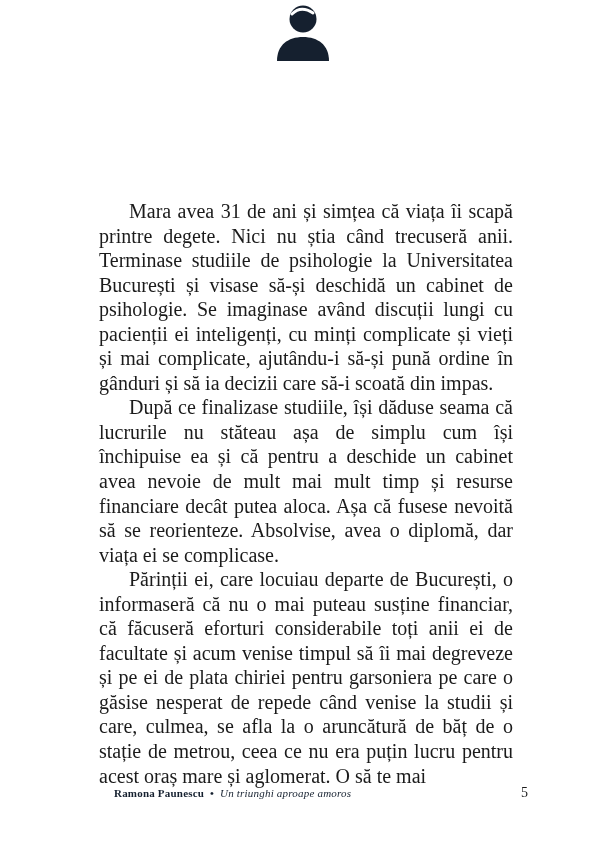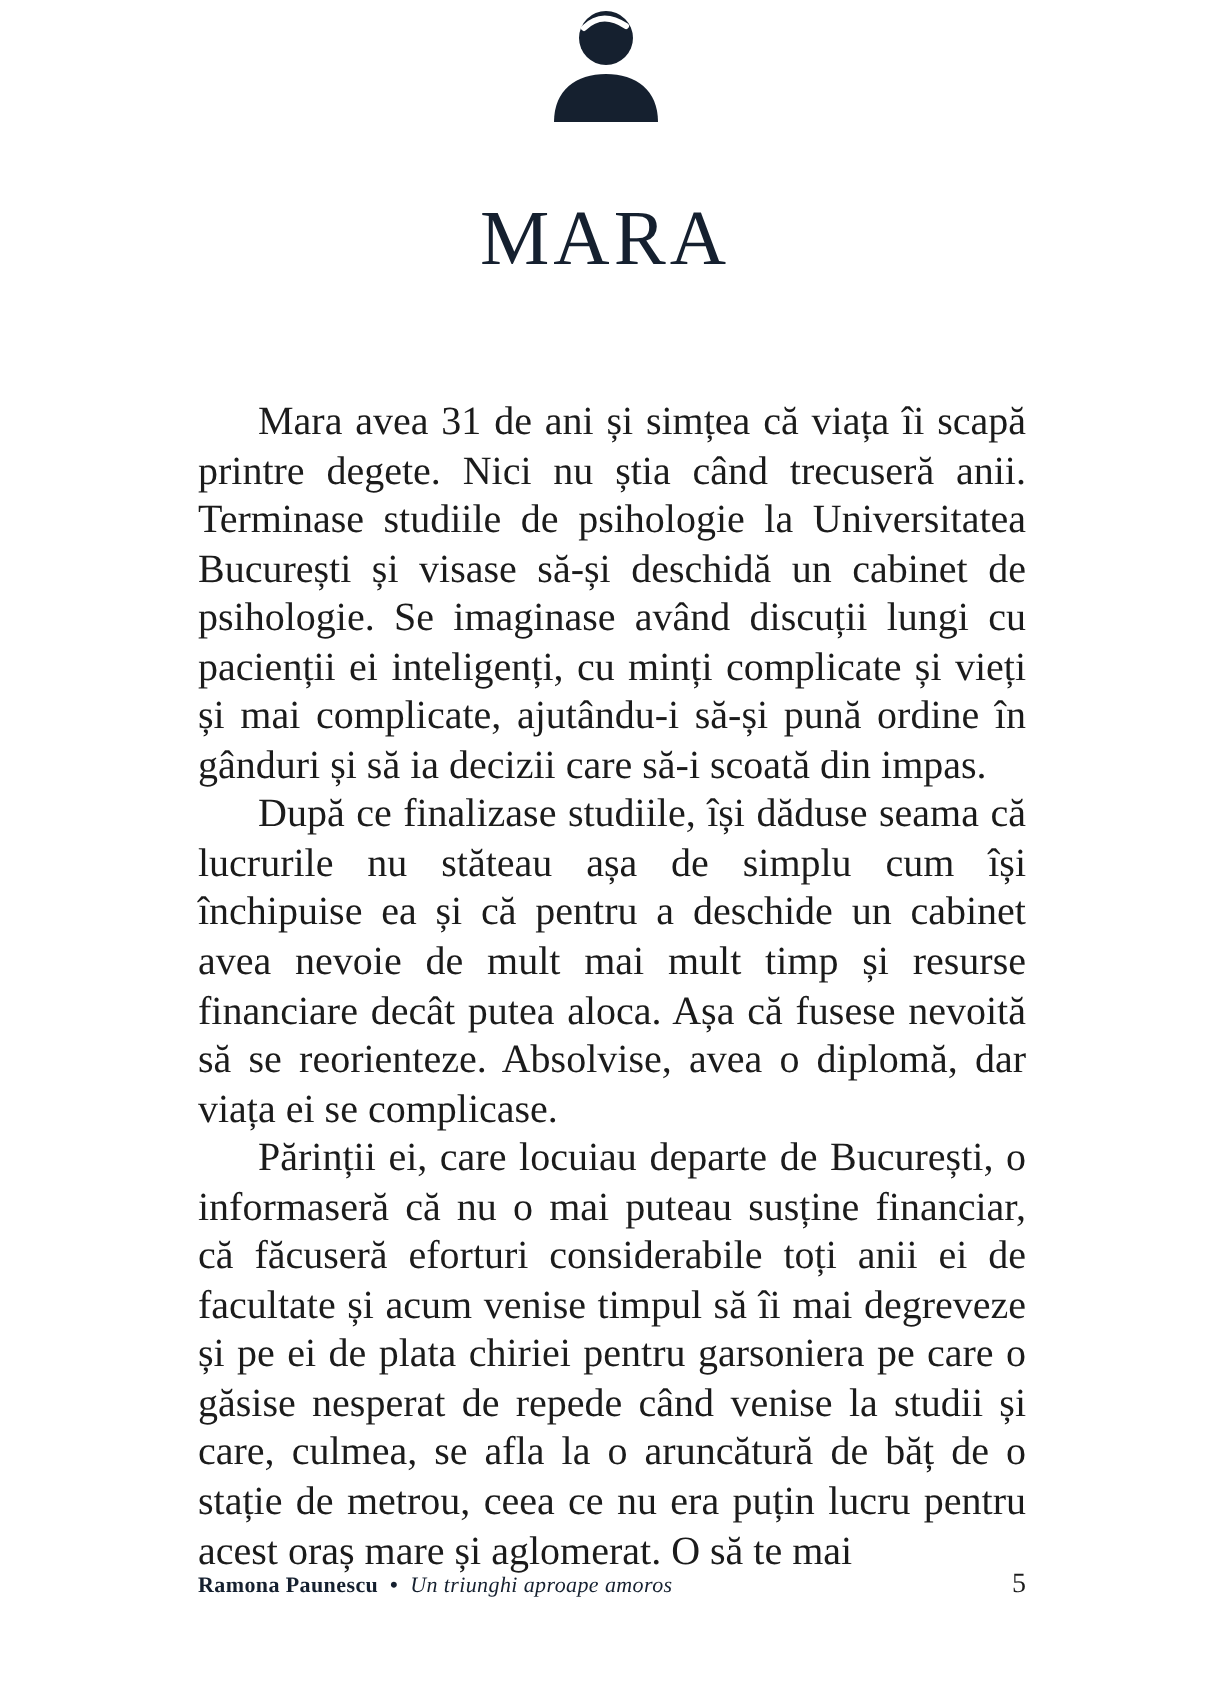--- a/index.html
+++ b/index.html
@@ -49,21 +49,21 @@
     text-align: justify;
     color: #1b1b1b;
   }
   .body-text p {
     margin: 0;
     padding: 0;
     text-indent: 30px;
   }
   .footer {
     position: absolute;
-    left: 99px;
+    left: 114px;
     width: 414px;
     top: 785px;
     display: flex;
     justify-content: space-between;
     align-items: baseline;
   }
   .footer-left {
     font-size: 11px;
     color: #15202f;
     letter-spacing: 0.2px;
@@ -89,21 +89,20 @@
 <div class="page">
 
   <div class="avatar">
     <svg width="62" height="58" viewBox="0 0 62 58" aria-hidden="true">
       <circle cx="31" cy="16" r="13.5" fill="#15202f"></circle>
       <path d="M20 11 Q29 2 41 10" stroke="#ffffff" stroke-width="3" fill="none" stroke-linecap="round"></path>
       <path d="M5 58 C5 42 16 34 31 34 C46 34 57 42 57 58 Z" fill="#15202f"></path>
     </svg>
   </div>
 
-  <h1 class="chapter-title">MARA</h1>
 
   <div class="body-text">
     <p>Mara avea 31 de ani și simțea că viața îi scapă printre degete. Nici nu știa când trecuseră anii. Terminase studiile de psihologie la Universitatea București și visase să-și deschidă un cabinet de psihologie. Se imaginase având discuții lungi cu pacienții ei inteligenți, cu minți complicate și vieți și mai complicate, ajutându-i să-și pună ordine în gânduri și să ia decizii care să-i scoată din impas.</p>
     <p>După ce finalizase studiile, își dăduse seama că lucrurile nu stăteau așa de simplu cum își închipuise ea și că pentru a deschide un cabinet avea nevoie de mult mai mult timp și resurse financiare decât putea aloca. Așa că fusese nevoită să se reorienteze. Absolvise, avea o diplomă, dar viața ei se complicase.</p>
     <p>Părinții ei, care locuiau departe de București, o informaseră că nu o mai puteau susține financiar, că făcuseră eforturi considerabile toți anii ei de facultate și acum venise timpul să îi mai degreveze și pe ei de plata chiriei pentru garsoniera pe care o găsise nesperat de repede când venise la studii și care, culmea, se afla la o aruncătură de băț de o stație de metrou, ceea ce nu era puțin lucru pentru acest oraș mare și aglomerat. O să te mai</p>
   </div>
 
   <div class="footer">
     <div class="footer-left">
       <span class="footer-author">Ramona Paunescu</span>

